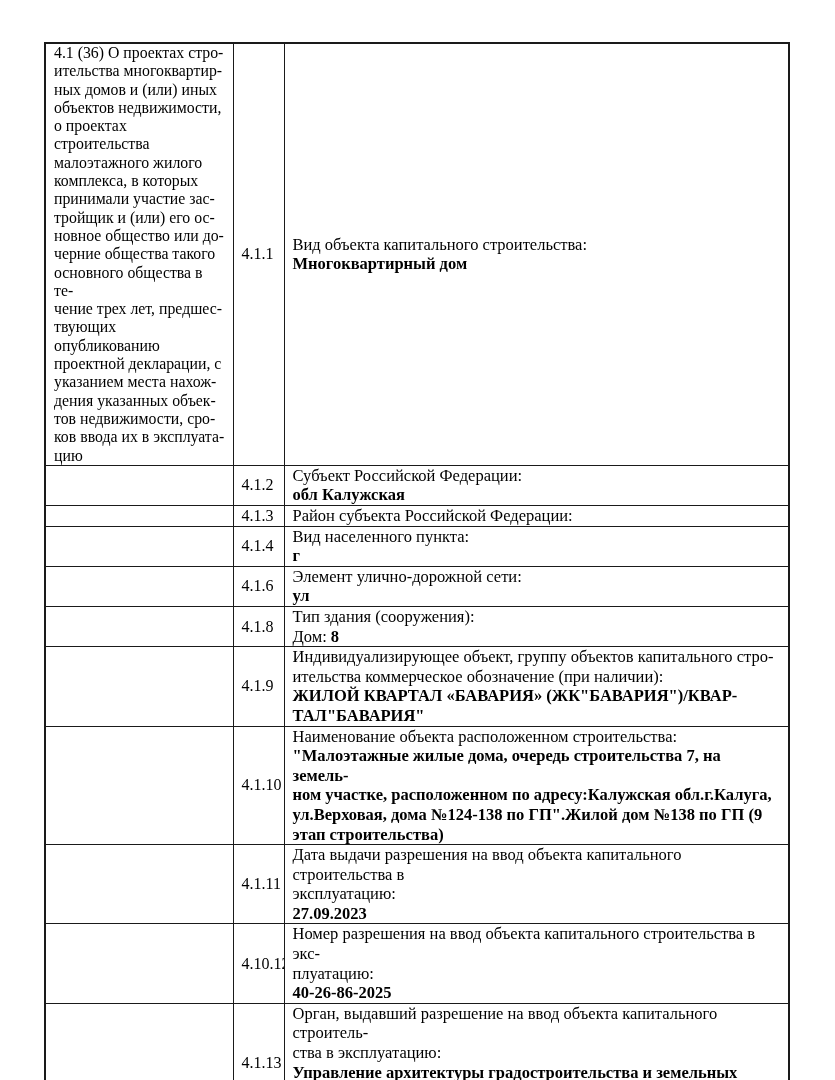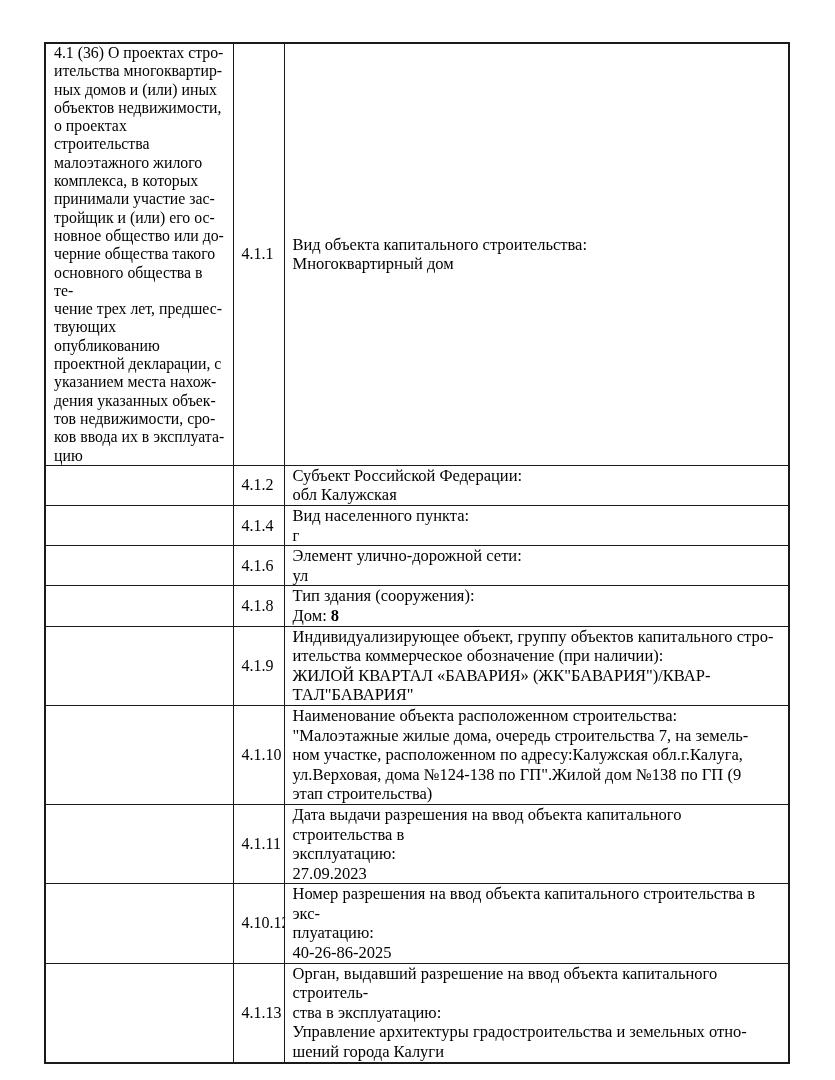--- a/index.html
+++ b/index.html
@@ -42,21 +42,21 @@
     font-size:16px;
     text-align:left;
     padding-left:4px;
     font-family:Liberation Serif, serif;
   }
   td.fld{
     font-size:16.5px;
     line-height:19.6px;
   }
   .lbl, .val{ white-space:pre-line; }
-  .val{ font-weight:normal; }
+  .val{ font-weight:bold; }
   .inlineval b{ font-weight:bold; }
 </style>
 </head>
 <body>
 
 <div class="page">
   <table class="decl">
     <colgroup>
         <col class="c1">
         <col class="c2">
@@ -94,20 +94,27 @@
 
       <tr>
         <td class="desc"></td>
         <td class="num">4.1.2</td>
         <td class="fld">
           <div class="lbl">Субъект Российской Федерации:</div>
           <div class="val">обл Калужская</div>
         </td>
       </tr>
 
+      <tr>
+        <td class="desc"></td>
+        <td class="num">4.1.3</td>
+        <td class="fld">
+          <div class="lbl">Район субъекта Российской Федерации:</div>
+        </td>
+      </tr>
 
       <tr>
         <td class="desc"></td>
         <td class="num">4.1.4</td>
         <td class="fld">
           <div class="lbl">Вид населенного пункта:</div>
           <div class="val">г</div>
         </td>
       </tr>
 

